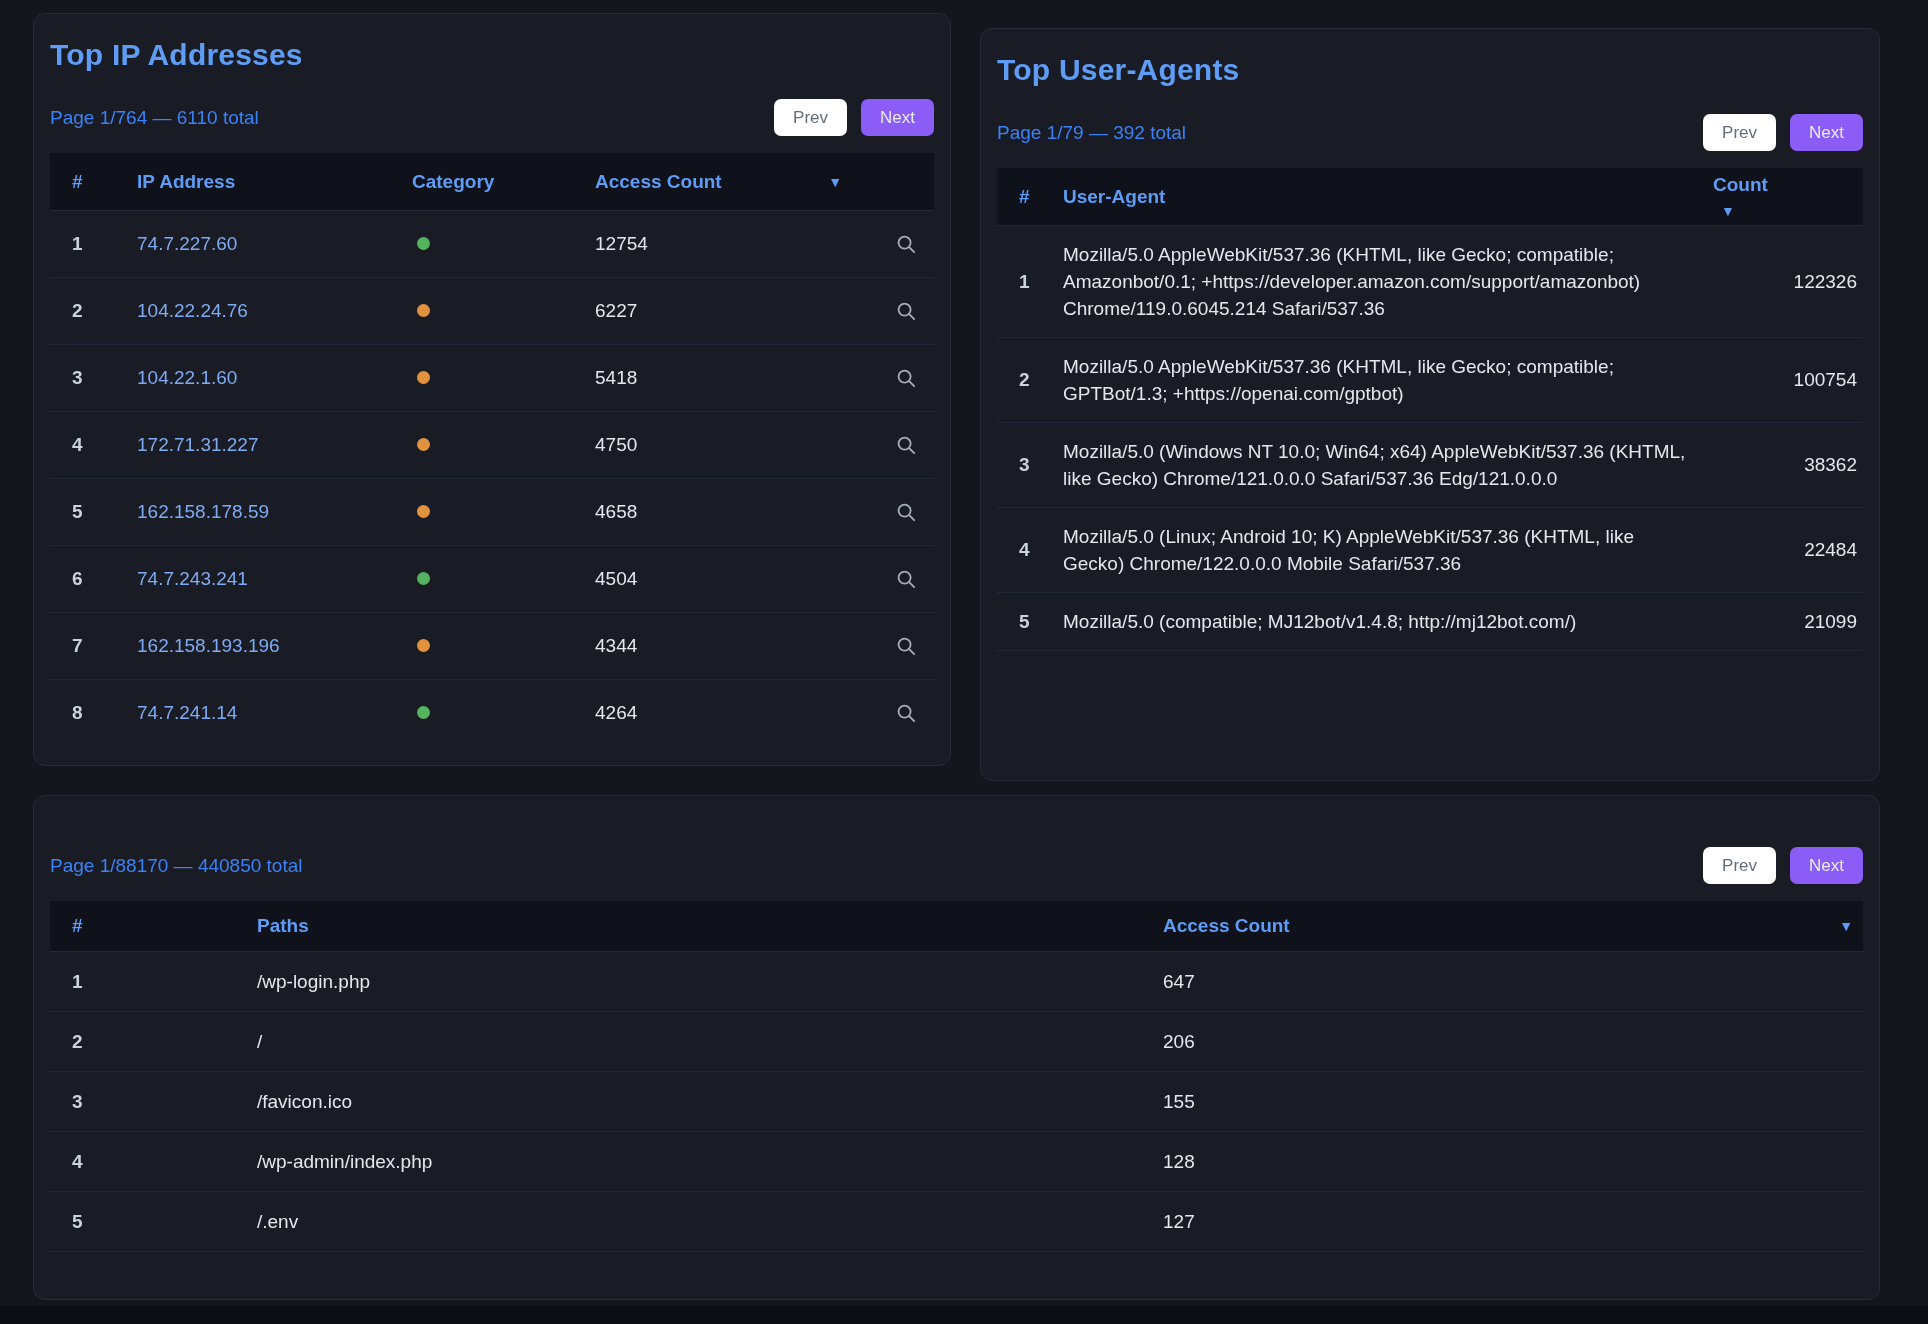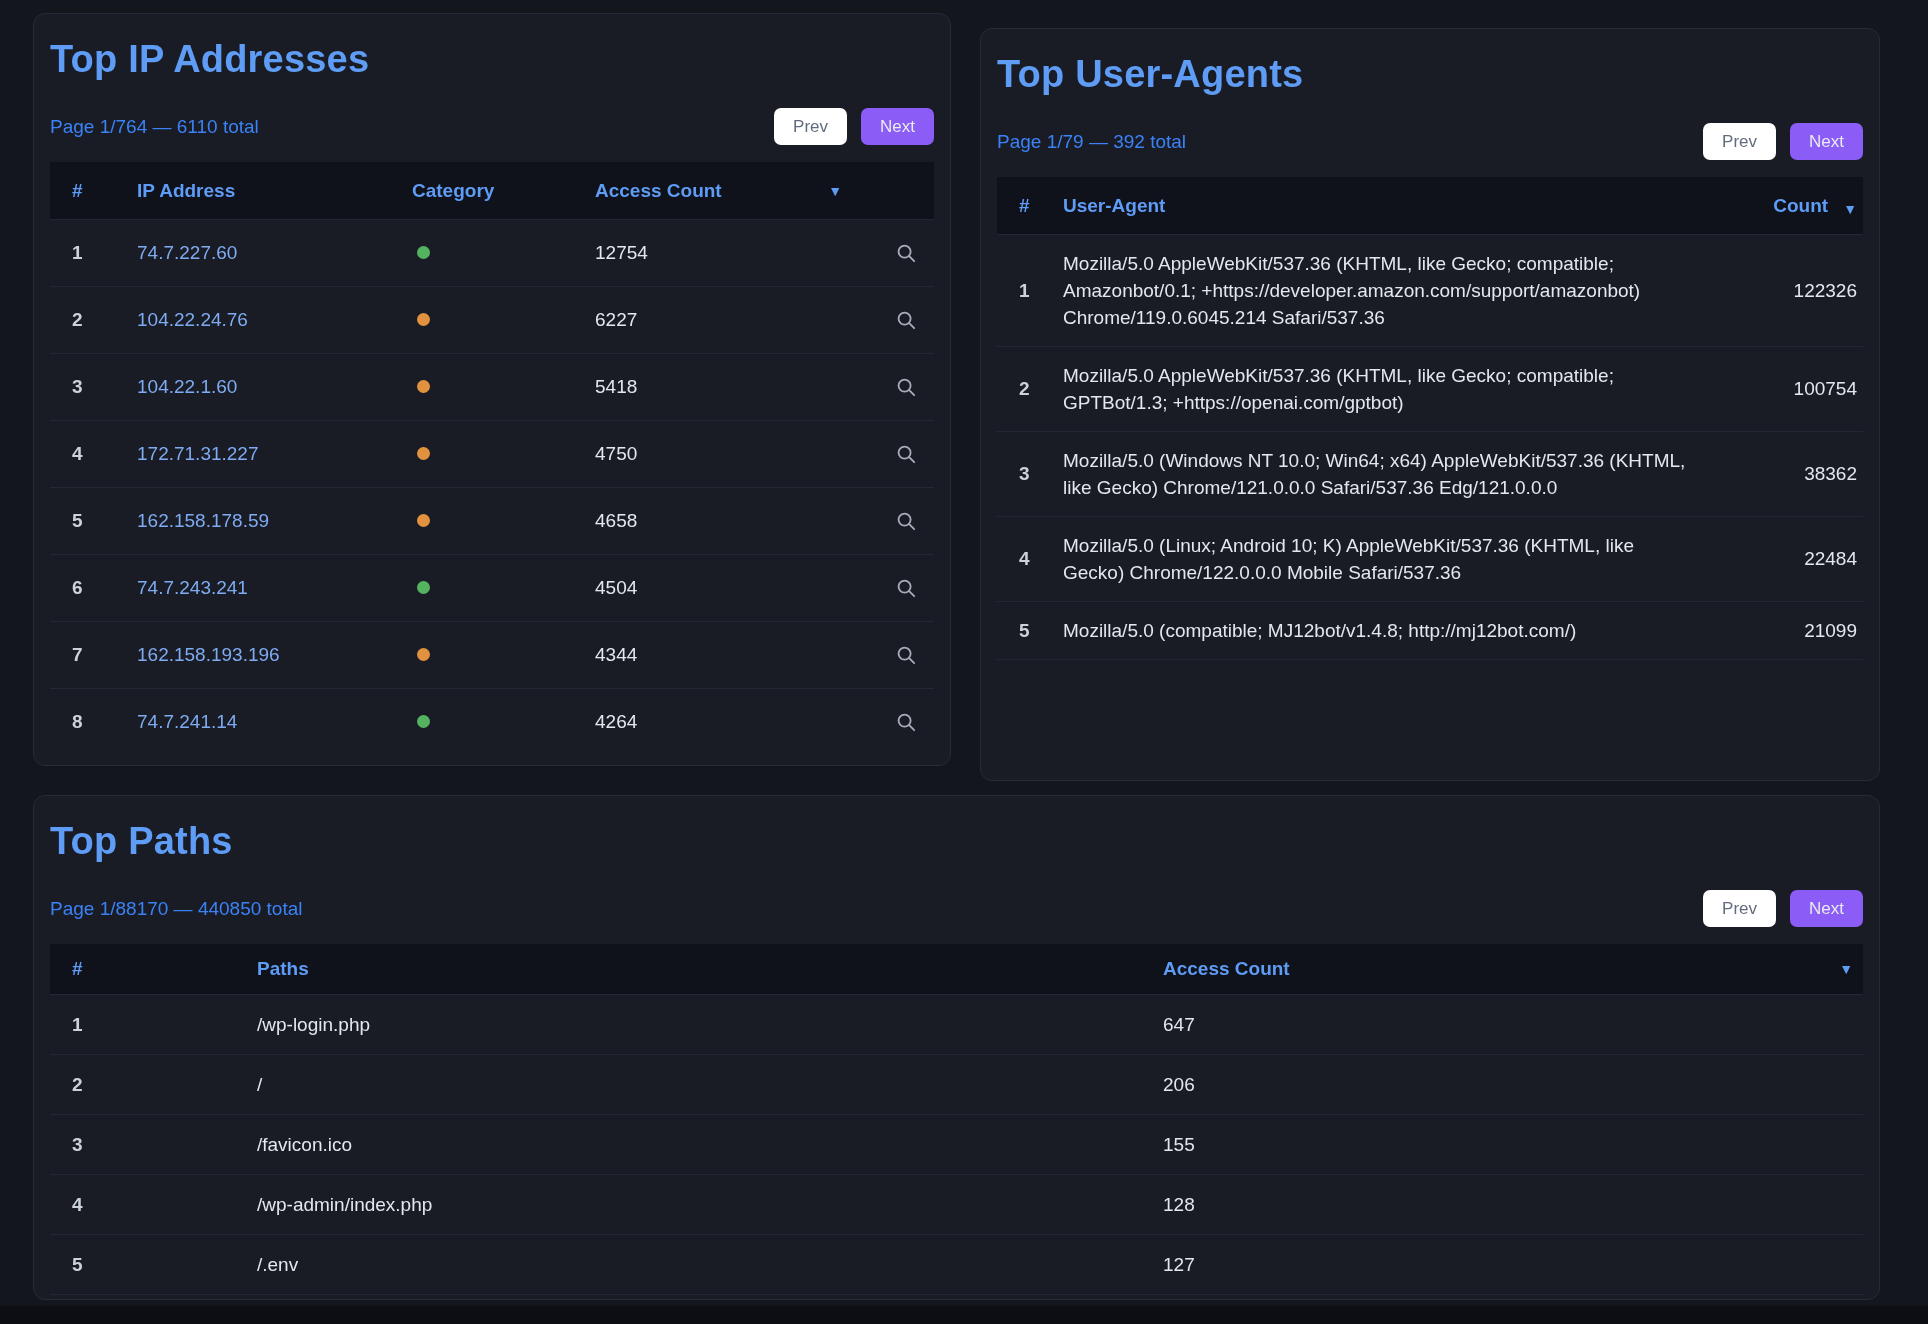--- a/index.html
+++ b/index.html
@@ -15,21 +15,21 @@
     position:absolute;
     background:#191c25;
     border:1px solid #262b38;
     border-radius:12px;
     padding:24px 16px 16px;
   }
   #panel-ip    { left:33px;  top:13px;  width:918px;  height:753px; }
   #panel-ua    { left:980px; top:28px;  width:900px;  height:753px; }
   #panel-paths { left:33px;  top:795px; width:1847px; height:505px; }
 
-  .panel-title { color:#5e9cf5; font-size:38px; font-weight:bold; letter-spacing:.2px; }
+  .panel-title { color:#5e9cf5; font-size:30px; font-weight:bold; letter-spacing:.2px; }
 
   .pager-row { display:flex; justify-content:space-between; align-items:center; margin-top:27px; margin-bottom:17px; }
   .pager-info { font-size:19px; color:#3b82f6; }
   .pager-buttons { display:flex; gap:14px; }
   .btn {
     font-family:inherit; font-size:17px; height:37px; padding:0 19px;
     border-radius:7px; border:none; cursor:pointer;
   }
   .btn-prev { background:#ffffff; color:#636c7e; }
   .btn-next { background:#8b5cf6; color:#e9ebef; }
@@ -54,21 +54,21 @@
 
   .rank { padding-left:22px; font-weight:bold; color:#ccd2da; }
   .thead .rank { color:#5e9cf5; }
 
   .ip-link { color:#7fabf2; text-underline-offset:3px; cursor:pointer; }
   .dot { display:inline-block; width:13px; height:13px; border-radius:50%; margin-left:5px; }
 
   .count-flex { display:flex; align-items:center; justify-content:space-between; padding-right:36px; }
   .sort { font-size:14px; margin-left:8px; }
 
-  .ua-head-count { display:flex; justify-content:flex-end; align-items:flex-end; gap:7px; padding-right:6px; }
+  .ua-head-count { display:flex; justify-content:flex-end; align-items:flex-start; gap:7px; padding-right:6px;flex-direction:column; }
   .ua-count { text-align:right; padding-right:6px; }
   .ua-text { line-height:27px; padding-right:24px; }
 
   .path-cell { padding-left:22px; }
   .paths-count-h { display:flex; justify-content:space-between; align-items:center; padding-right:10px; }
 
   .icon-btn { background:none; border:none; cursor:pointer; width:100%; display:flex; justify-content:center; align-items:center; }
   .magnifier { display:block; }
 
   #page-bottom-edge { position:absolute; left:0; bottom:0; width:1928px; height:18px; background:#0c0e13; }
@@ -259,21 +259,20 @@
         </div>
         <div class="trow ua-grid">
           <div class="rank">5</div>
           <div class="ua-text">Mozilla/5.0 (compatible; MJ12bot/v1.4.8; http://mj12bot.com/)</div>
           <div class="ua-count">21099</div>
         </div>
     </div>
   </section>
 
   <section class="panel" id="panel-paths">
-    <h2 class="panel-title">Top Paths</h2>
 
     <div class="pager-row">
       <span class="pager-info">Page 1/88170 — 440850 total</span>
       <div class="pager-buttons">
         <button class="btn btn-prev">Prev</button>
         <button class="btn btn-next">Next</button>
       </div>
     </div>
 
     <div class="table paths-table">

